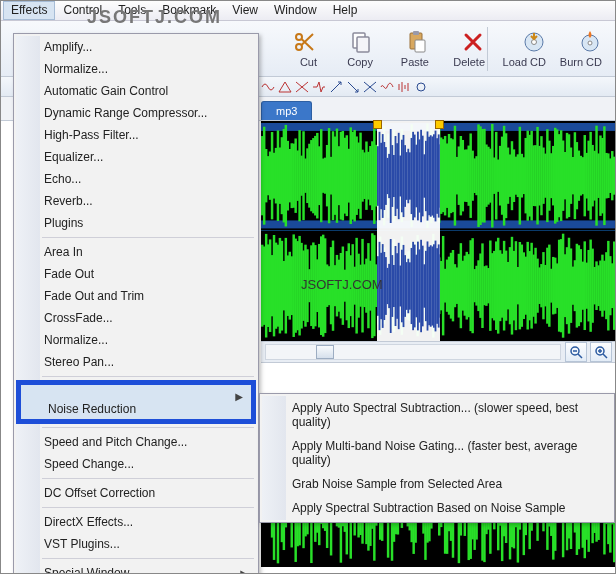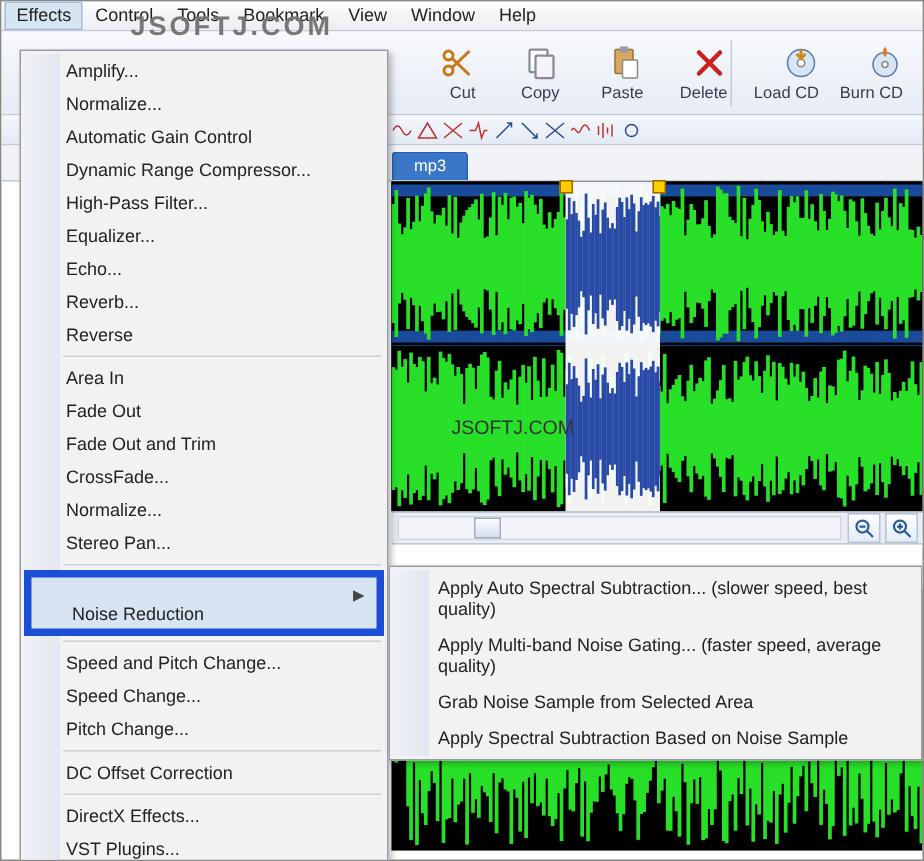--- a/index.html
+++ b/index.html
@@ -43,21 +43,21 @@
 
 
 .dropdown { position:absolute; top:32px; left:12px; width:246px; background:#f2f2f2; border:1px solid #9a9aaa; box-shadow:2px 2px 4px rgba(0,0,0,0.25); z-index:10; padding:2px;}
 .dd-item{ padding:4px 8px 4px 28px; color:#222; cursor:default; position:relative;}
 .dd-item.hl{ background:#d7e4f2; border:5px solid #1d4ed8; padding:17px 7px 3px 27px;}
 .dd-item .arrow{ position:absolute; right:8px; top:6px; font-size:10px; color:#444;}
 .dd-sep{ height:1px; background:#cfcfd8; margin:3px 2px 3px 26px;}
 .dd-gutter{position:absolute; top:2px; bottom:2px; left:2px; width:24px; background:linear-gradient(to right,#eef1f6,#e2e6ee);}
 
 
-.submenu{ position:absolute; top:376px; left:258px; width:356px; background:#f2f2f2; border:1px solid #9a9aaa; box-shadow:2px 2px 4px rgba(0,0,0,0.25); z-index:11; padding:2px;}
+.submenu{ position:absolute; top:392px; left:258px; width:356px; background:#f2f2f2; border:1px solid #9a9aaa; box-shadow:2px 2px 4px rgba(0,0,0,0.25); z-index:11; padding:2px;}
 .sub-item{ padding:5px 10px 5px 30px; color:#222; cursor:default; font-size:12px;}
 .sub-gutter{position:absolute; top:2px; bottom:2px; left:2px; width:24px; background:linear-gradient(to right,#eef1f6,#e2e6ee);}
 
 </style>
 </head>
 <body>
 
 <div class="watermark">JSOFTJ.COM</div>
 
 <div class="menubar">
@@ -836,42 +836,41 @@
 <div class="dropdown">
   <div class="dd-gutter"></div>
   <div class="dd-item">Amplify...</div>
   <div class="dd-item">Normalize...</div>
   <div class="dd-item">Automatic Gain Control</div>
   <div class="dd-item">Dynamic Range Compressor...</div>
   <div class="dd-item">High-Pass Filter...</div>
   <div class="dd-item">Equalizer...</div>
   <div class="dd-item">Echo...</div>
   <div class="dd-item">Reverb...</div>
-  <div class="dd-item">Reverse</div>
+  <div class="dd-item">Plugins</div>
   <div class="dd-sep"></div>
   <div class="dd-item">Area In</div>
   <div class="dd-item">Fade Out</div>
   <div class="dd-item">Fade Out and Trim</div>
   <div class="dd-item">CrossFade...</div>
   <div class="dd-item">Normalize...</div>
   <div class="dd-item">Stereo Pan...</div>
   <div class="dd-sep"></div>
   <div class="dd-item hl"><span>Noise Reduction</span><span class="arrow">▶</span></div>
   <div class="dd-sep"></div>
   <div class="dd-item">Speed and Pitch Change...</div>
   <div class="dd-item">Speed Change...</div>
-  <div class="dd-item">Pitch Change...</div>
   <div class="dd-sep"></div>
   <div class="dd-item">DC Offset Correction</div>
   <div class="dd-sep"></div>
   <div class="dd-item">DirectX Effects...</div>
   <div class="dd-item">VST Plugins...</div>
   <div class="dd-sep"></div>
   <div class="dd-item"><span>Special Window</span><span class="arrow">▶</span></div>
 </div>
 
 <div class="submenu">
   <div class="sub-gutter"></div>
   <div class="sub-item">Apply Auto Spectral Subtraction... (slower speed, best quality)</div>
-  <div class="sub-item">Apply Multi-band Noise Gating... (faster speed, average quality)</div>
+  <div class="sub-item">Apply Multi-band Noise Gating... (faster best, average quality)</div>
   <div class="sub-item">Grab Noise Sample from Selected Area</div>
   <div class="sub-item">Apply Spectral Subtraction Based on Noise Sample</div>
 </div>
 
 </body></html>

